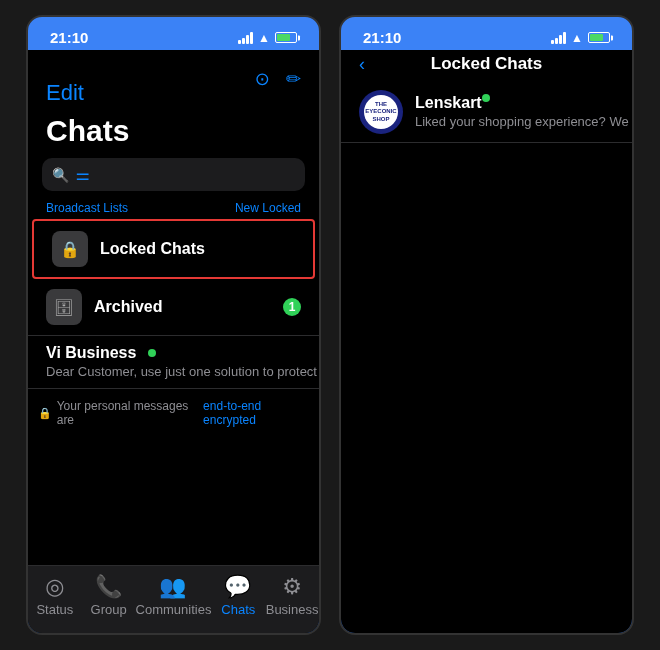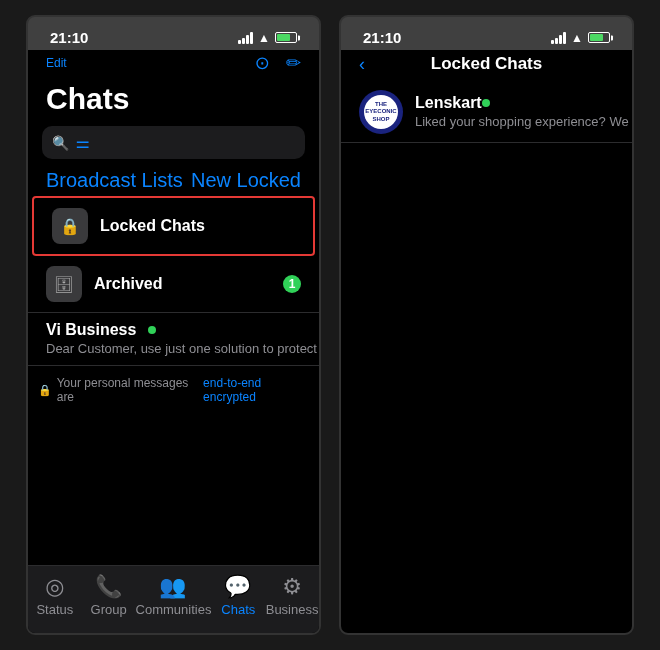--- a/index.html
+++ b/index.html
@@ -10,22 +10,22 @@
       display: flex;
       align-items: center;
       justify-content: center;
       gap: 18px;
       font-family: -apple-system, 'SF Pro Display', 'Helvetica Neue', sans-serif;
     }
 
     .phone {
       width: 295px;
       height: 620px;
-      background: #404040;
-      border-radius: 9px;
+      background: #3b82f6;
+      border-radius: 16px;
       border: 2px solid #333;
       overflow: hidden;
       position: relative;
       display: flex;
       flex-direction: column;
     }
 
     
     .status-bar {
       display: flex;
@@ -101,21 +101,22 @@
     }
 
     .top-actions {
       display: flex;
       justify-content: space-between;
       align-items: center;
       padding: 2px 18px 8px;
     }
     .edit-btn {
       color: #0a84ff;
-      font-size: 12px;
+      font-size: 22px;
+      margin-top: 28px;
     }
     .top-right-icons {
       display: flex;
       gap: 16px;
     }
     .icon-btn {
       color: #0a84ff;
       font-size: 18px;
     }
 
@@ -149,21 +150,21 @@
       font-size: 16px;
     }
 
     .section-links {
       display: flex;
       justify-content: space-between;
       padding: 0 18px 4px;
     }
     .section-link {
       color: #0a84ff;
-      font-size: 20px;
+      font-size: 12px;
     }
 
     .chat-list {
       flex: 1;
       display: flex;
       flex-direction: column;
     }
 
     .chat-item {
       display: flex;
@@ -504,21 +505,21 @@
     </div>
 
     <div class="contact-item">
       <div class="lenskart-avatar">
         <div class="lenskart-inner" style="font-size:6px;font-weight:800;color:#1a237e;white-space:pre-line;text-align:center;line-height:1.2">THE
 EYECONIC
 SHOP</div>
       </div>
       <div class="contact-meta">
         <div class="contact-name-row-full">
-          <div style="display:flex;align-items:center;">
+          <div style="display:flex;">
             <span class="contact-name">Lenskart</span>
             <span class="verified-dot"></span>
           </div>
 
         </div>
         <span class="contact-preview" style="max-width:170px;">Liked your shopping experience? We would love to hear from you about your L...</span>
       </div>
     </div>
   </div>
 </div>

